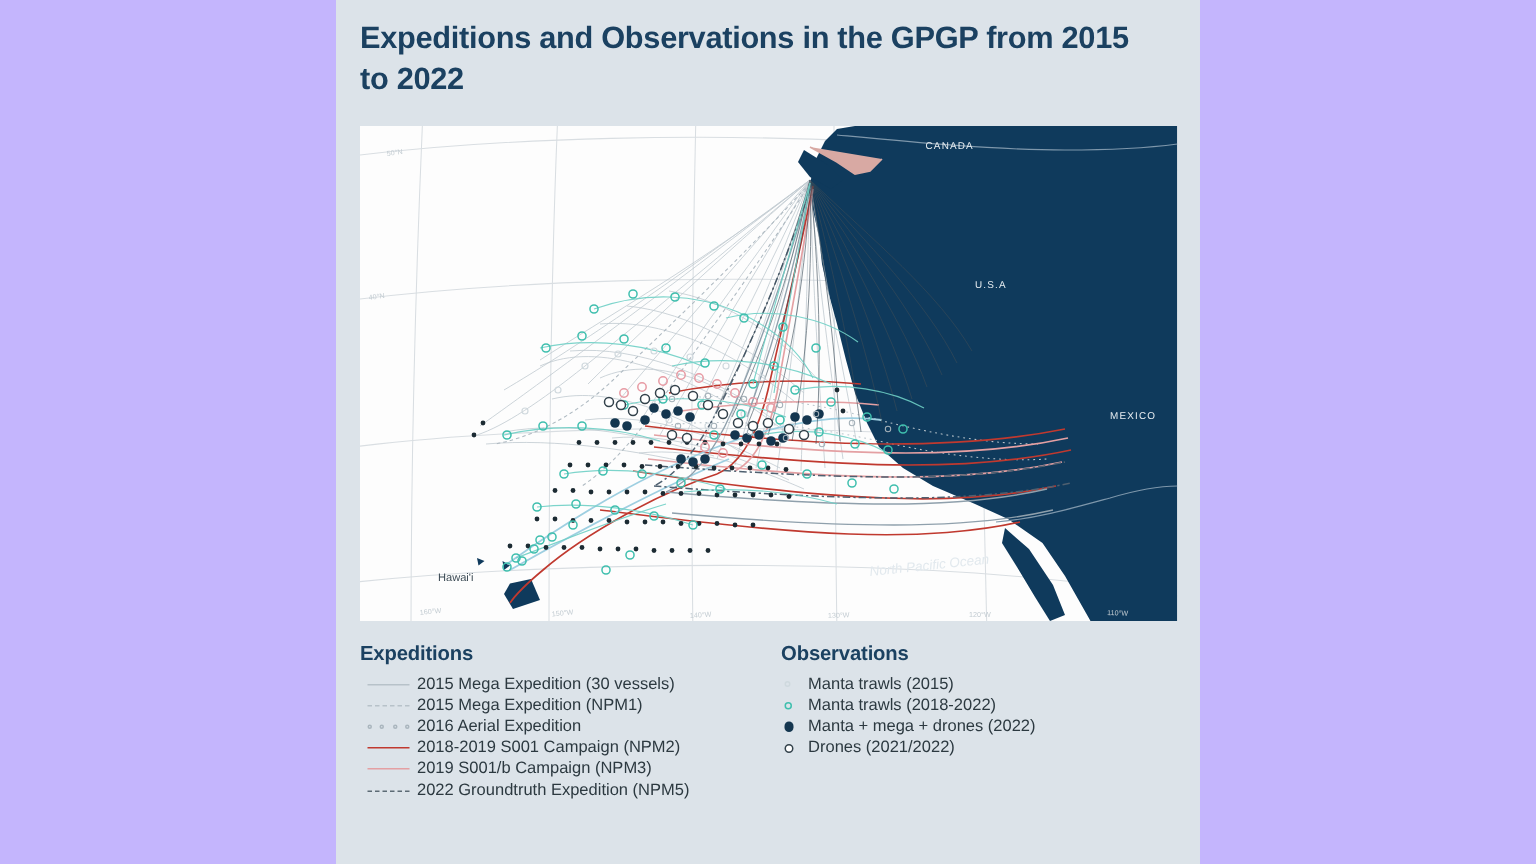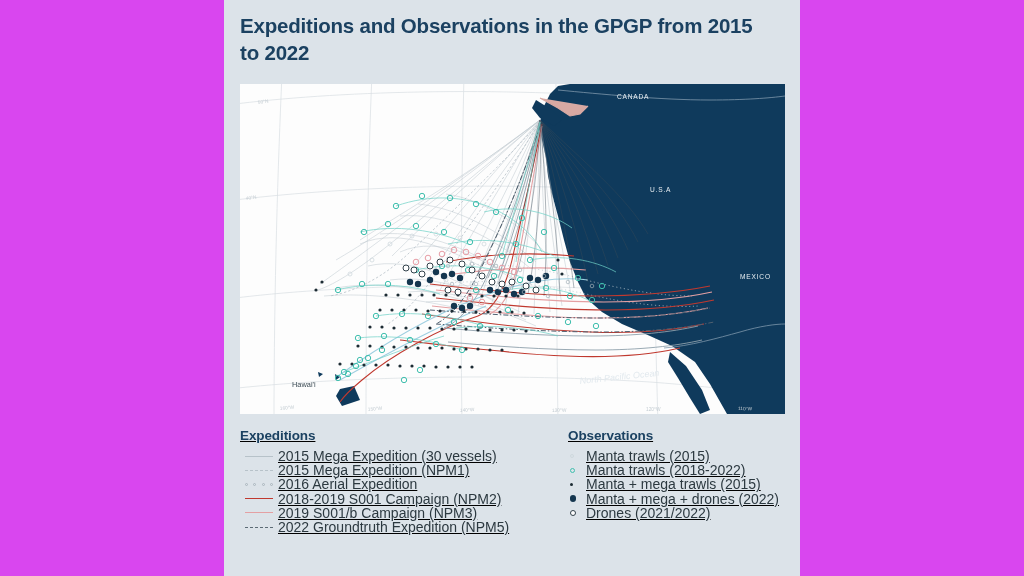--- a/index.html
+++ b/index.html
@@ -3,21 +3,21 @@
 <meta charset="utf-8">
 <style>
   * { box-sizing: border-box; }
   html, body { margin:0; padding:0; }
   body {
     width:1024px; height:576px;
     background:#ffffff;
     font-family:"Liberation Sans", sans-serif;
     overflow:hidden;
   }
-  #stage { position:relative; width:1024px; height:576px; background:#d946ef; }
+  #stage { position:relative; width:1024px; height:576px; background:#c4b5fd; }
 
   
   .panel {
     position:absolute; left:224px; top:0; width:576px; height:576px;
     background:#dce3e9;
   }
 
   
   .title {
     position:absolute; left:240px; top:12px; width:530px;
@@ -30,37 +30,37 @@
     position:absolute; left:240px; top:84px; width:545px; height:330px;
     background:#fdfdfd; overflow:hidden;
   }
   .map svg { display:block; }
 
   
   .legends {
     position:absolute; left:240px; top:428px; width:548px; height:132px;
     display:flex; gap:28px;
   }
-  .legend-col { width:260px;text-decoration:underline; }
-  .legend-col.right { width:275px;margin-left:40px; }
+  .legend-col { width:260px; }
+  .legend-col.right { width:275px; }
   .legend-head {
     font-size:13.5px; font-weight:bold; color:#1b4161;
     margin:0 0 6px 0; letter-spacing:-0.1px;
   }
   .legend-rows { display:block; }
   .lrow {
     display:flex; align-items:center; height:14.2px;
   }
   .lkey {
     width:38px; min-width:38px; height:14px; position:relative;
     display:flex; align-items:center; justify-content:center;
   }
   .legend-col.right .lkey { width:18px; min-width:18px; justify-content:flex-start; padding-left:2px; }
   .llabel {
-    font-size:14px; color:#2c3940; white-space:nowrap; line-height:1;
+    font-size:11px; color:#2c3940; white-space:nowrap; line-height:1;
   }
   
   .sw-line { width:28px; height:0; border-top-width:1.4px; border-top-style:solid; }
   .sw-grey   { border-top-color:#b7c2c9; }
   .sw-greyd  { border-top-style:dashed; border-top-color:#b7c2c9; border-top-width:1.3px; }
   .sw-red    { border-top-color:#c0392f; border-top-width:1.5px; }
   .sw-pink   { border-top-color:#e4a0a3; border-top-width:1.5px; }
   .sw-ltblue { border-top-color:#b3d4e3; border-top-width:1.5px; }
   .sw-grey2  { border-top-color:#98a7b1; border-top-width:1.5px; }
   .sw-dashdot{ border-top-style:dashed; border-top-color:#5c6b75; border-top-width:1.4px; }
@@ -556,26 +556,20 @@
           <span class="llabel">Manta trawls (2015)</span>
         </div>
 
         <div class="lrow">
           <span class="lkey">
               <span class="mk mk-teal"></span>
             </span>
           <span class="llabel">Manta trawls (2018-2022)</span>
         </div>
 
-        <div class="lrow">
-          <span class="lkey">
-              <span class="mk mk-blackdot"></span>
-            </span>
-          <span class="llabel">Manta + mega trawls (2015)</span>
-        </div>
 
         <div class="lrow">
           <span class="lkey">
               <span class="mk mk-navy"></span>
             </span>
           <span class="llabel">Manta + mega + drones (2022)</span>
         </div>
 
 
         <div class="lrow">

